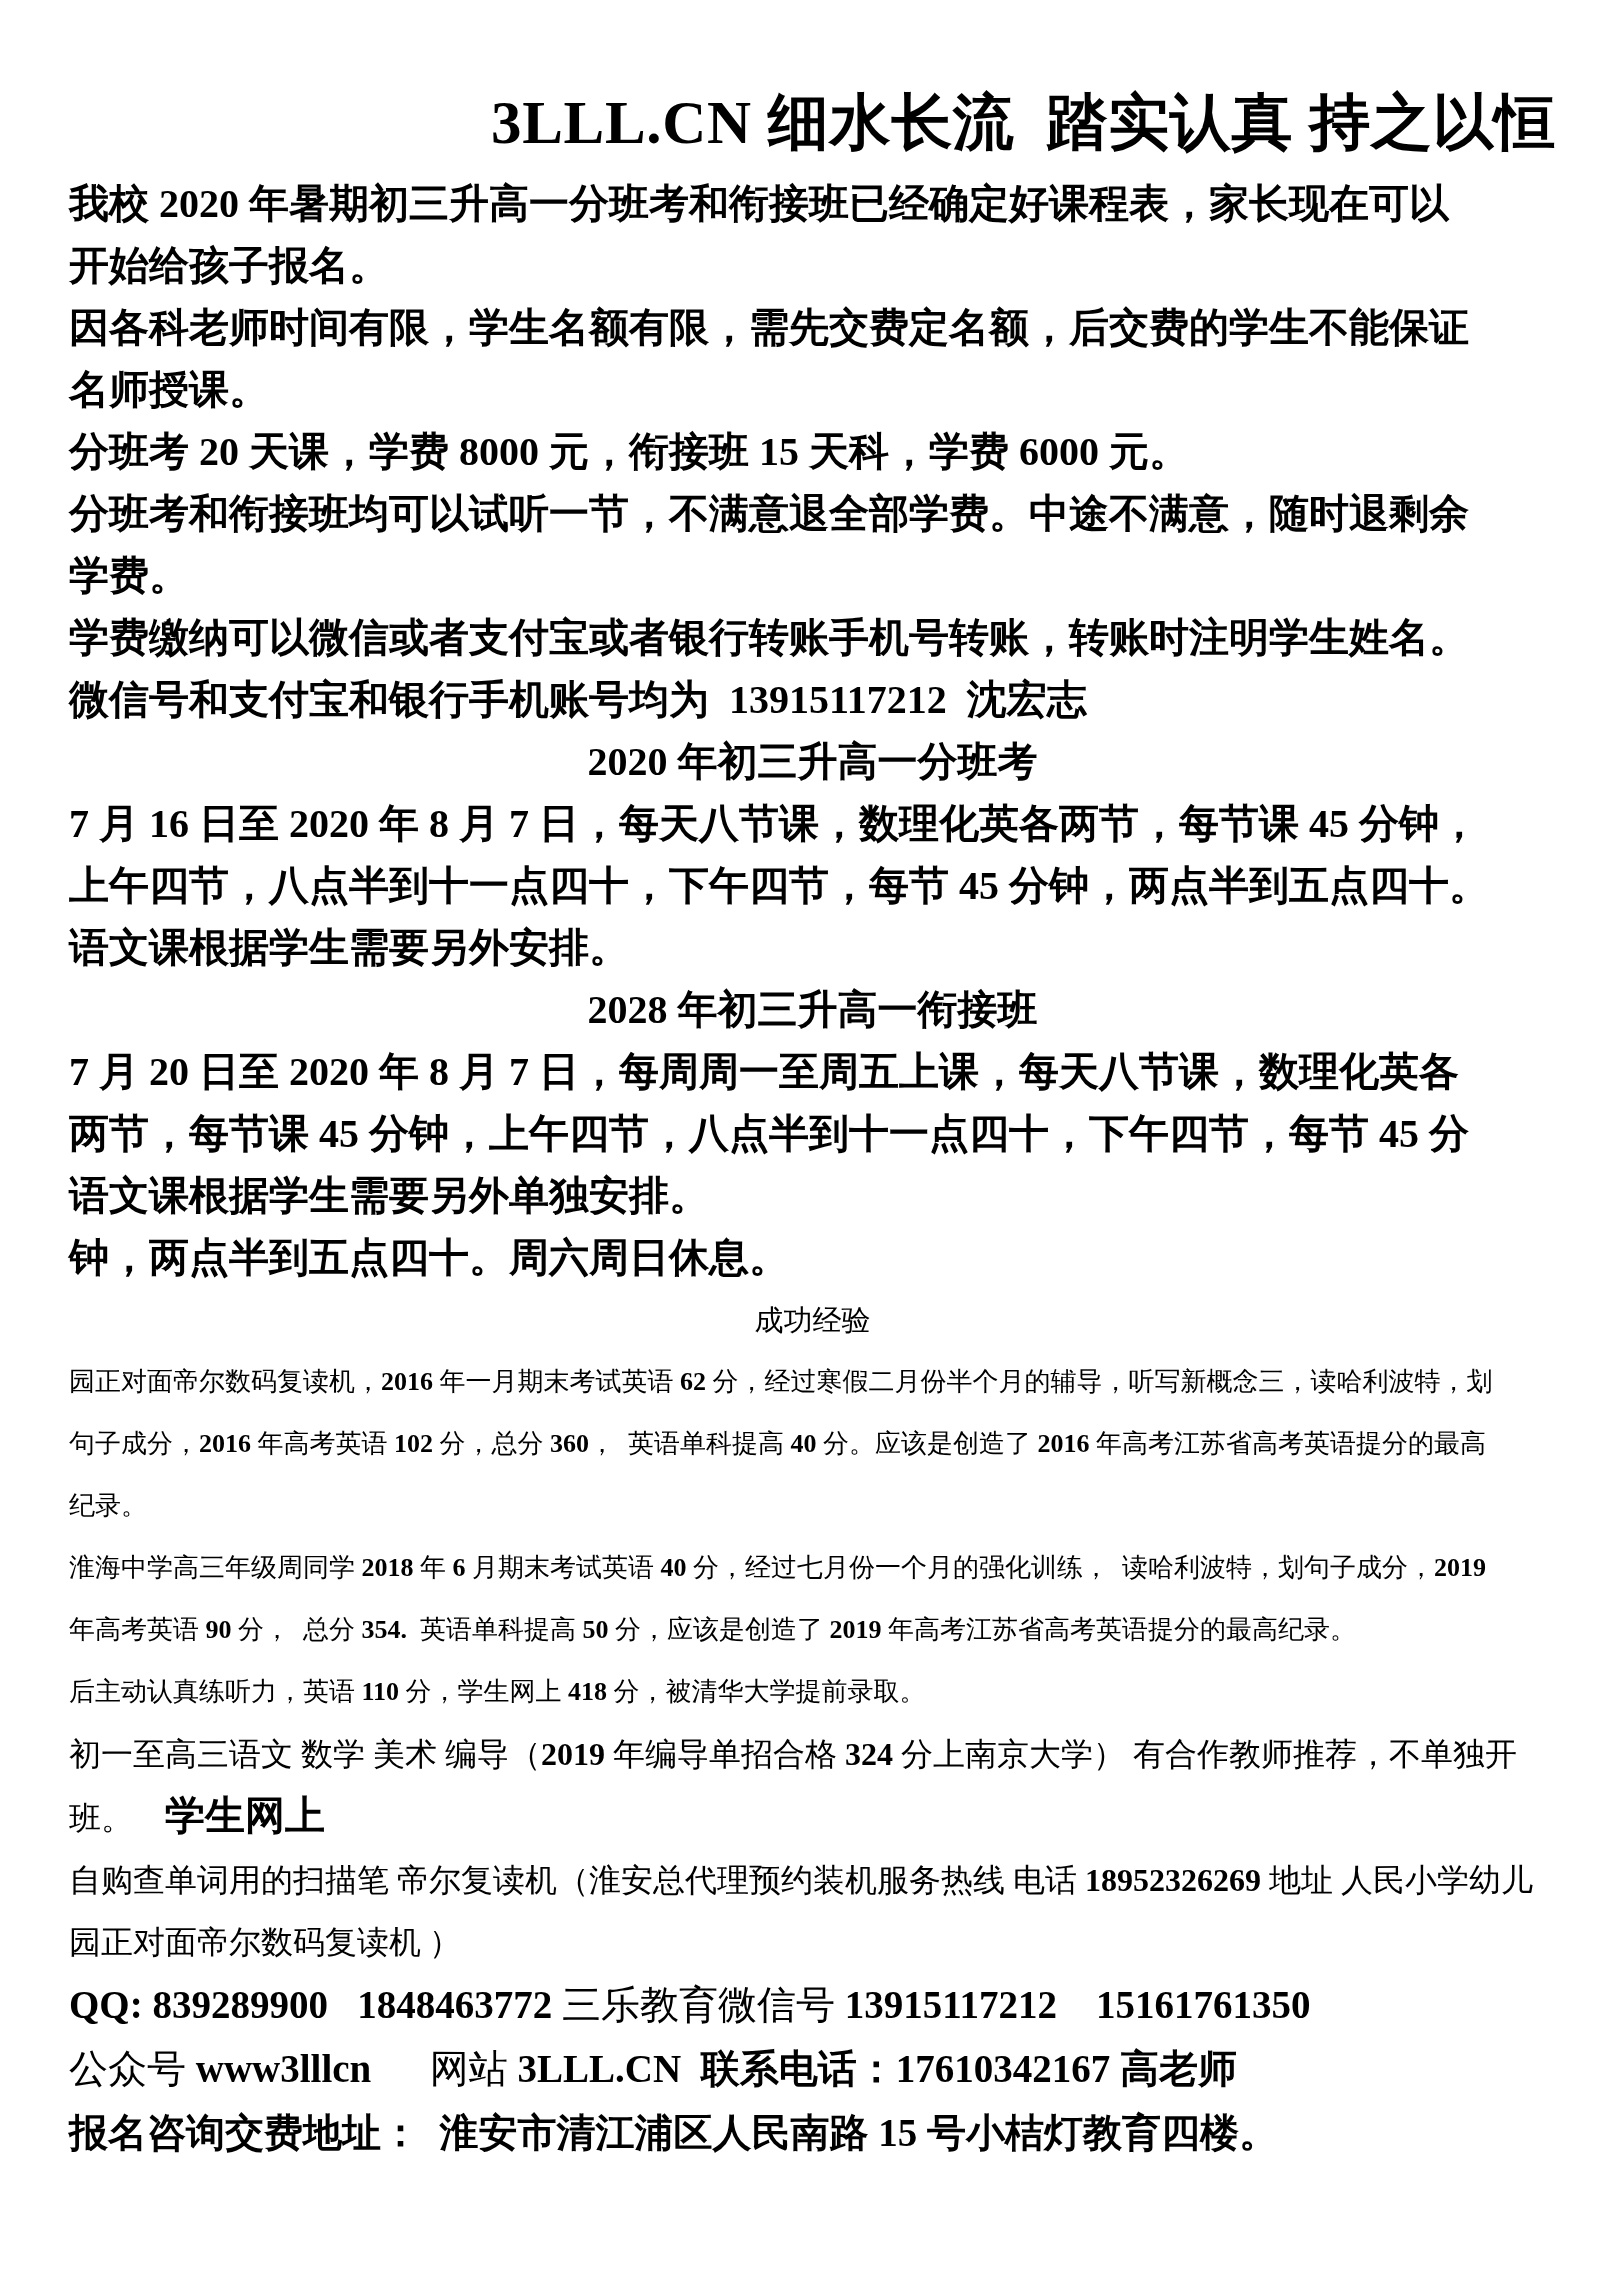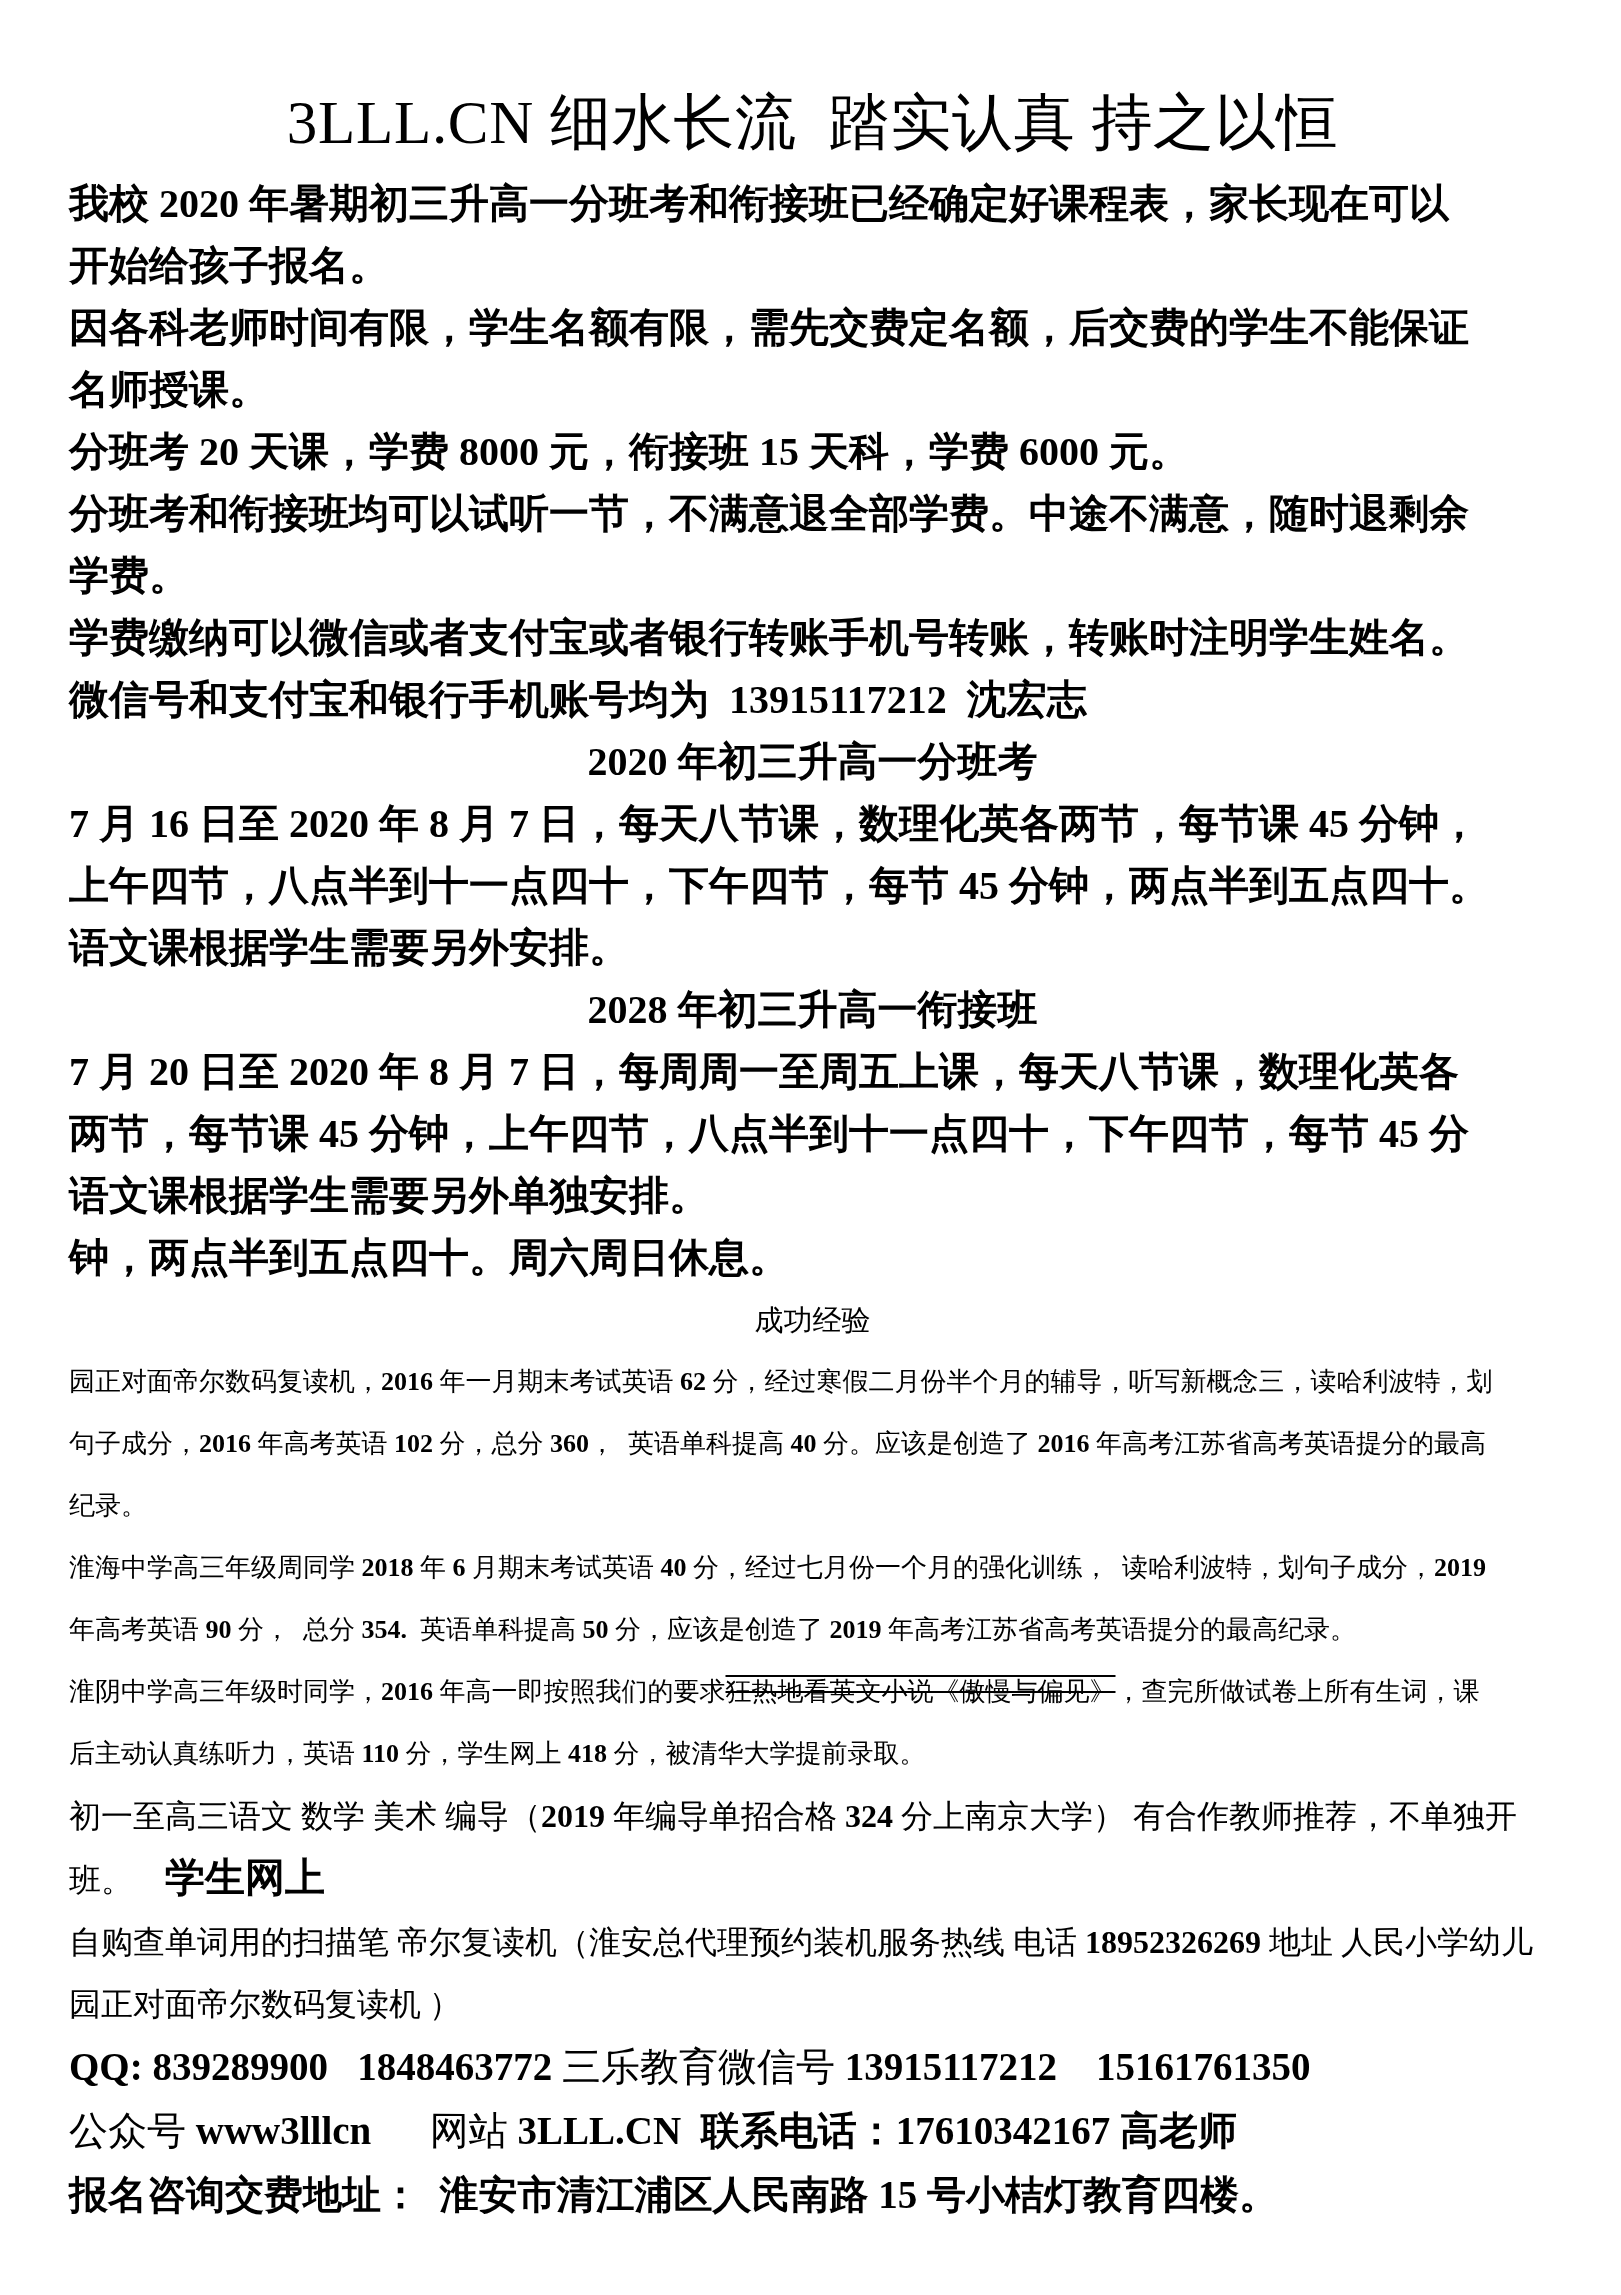--- a/index.html
+++ b/index.html
@@ -14,22 +14,22 @@
     margin: 0 auto;
     background: #ffffff;
     color: #000000;
     font-family: "Liberation Serif", "DejaVu Serif", serif;
     box-sizing: border-box;
     padding: 72px 65px 0 69px;
     overflow: hidden;
   }
   .doc-title {
     font-size: 61px;
-    font-weight: normal;
-    text-align: center;
+    font-weight: bold;
+    text-align: right;
     line-height: 101px;
     white-space: pre-wrap;
     letter-spacing: 0.7px;
   }
   .line {
     line-height: 62px;
     white-space: pre-wrap;
   }
   .body   { font-size: 40px; font-weight: bold; }
   .center { text-align: center; }
@@ -64,21 +64,20 @@
       <div class="line body"><span>7 月 20 日至 2020 年 8 月 7 日，每周周一至周五上课，每天八节课，数理化英各</span></div>
       <div class="line body"><span>两节，每节课 45 分钟，上午四节，八点半到十一点四十，下午四节，每节 45 分</span></div>
       <div class="line body"><span>语文课根据学生需要另外单独安排。</span></div>
       <div class="line body"><span>钟，两点半到五点四十。周六周日休息。</span></div>
       <div class="line small-heading center"><span>成功经验</span></div>
       <div class="line small"><span>园正对面帝尔数码复读机，</span><span class="seg-bold">2016</span><span> 年一月期末考试英语 </span><span class="seg-bold">62</span><span> 分，经过寒假二月份半个月的辅导，听写新概念三，读哈利波特，划</span></div>
       <div class="line small"><span>句子成分，</span><span class="seg-bold">2016</span><span> 年高考英语 </span><span class="seg-bold">102</span><span> 分，总分 </span><span class="seg-bold">360</span><span>，  英语单科提高 </span><span class="seg-bold">40</span><span> 分。应该是创造了 </span><span class="seg-bold">2016</span><span> 年高考江苏省高考英语提分的最高</span></div>
       <div class="line small"><span>纪录。</span></div>
       <div class="line small"><span>淮海中学高三年级周同学 </span><span class="seg-bold">2018</span><span> 年 </span><span class="seg-bold">6</span><span> 月期末考试英语 </span><span class="seg-bold">40</span><span> 分，经过七月份一个月的强化训练，  读哈利波特，划句子成分，</span><span class="seg-bold">2019</span></div>
       <div class="line small"><span>年高考英语 </span><span class="seg-bold">90</span><span> 分，  总分 </span><span class="seg-bold">354.</span><span>  英语单科提高 </span><span class="seg-bold">50</span><span> 分，应该是创造了 </span><span class="seg-bold">2019</span><span> 年高考江苏省高考英语提分的最高纪录。</span></div>
-      <div class="line small"><span>淮阴中学高三年级时同学，</span><span class="seg-bold">2016</span><span> 年高一即按照我们的要求</span><span class="seg-strike">狂热地看英文小说《傲慢与偏见》</span><span>，查完所做试卷上所有生词，课</span></div>
       <div class="line small"><span>后主动认真练听力，英语 </span><span class="seg-bold">110</span><span> 分，学生网上 </span><span class="seg-bold">418</span><span> 分，被清华大学提前录取。</span></div>
       <div class="line medium"><span>初一至高三语文 数学 美术 编导（</span><span class="seg-bold">2019</span><span> 年编导单招合格 </span><span class="seg-bold">324</span><span> 分上南京大学） 有合作教师推荐，不单独开班。    </span><span class="seg-big">学生网上</span></div>
       <div class="line medium"><span>自购查单词用的扫描笔 帝尔复读机（淮安总代理预约装机服务热线 电话 </span><span class="seg-bold">18952326269</span><span> 地址 人民小学幼儿</span></div>
       <div class="line medium"><span>园正对面帝尔数码复读机 ）</span></div>
       <div class="line contact"><span class="seg-bold">QQ: 839289900   1848463772</span><span> 三乐教育微信号 </span><span class="seg-bold">13915117212    15161761350</span></div>
       <div class="line contact"><span>公众号 </span><span class="seg-bold">www3lllcn</span><span>      网站 </span><span class="seg-bold">3LLL.CN</span><span class="seg-bold">  联系电话：</span><span class="seg-bold">17610342167 高老师</span></div>
       <div class="line contact"><span class="seg-bold">报名咨询交费地址：  淮安市清江浦区人民南路 15 号小桔灯教育四楼。</span></div>
     </div>
 </div>
 

